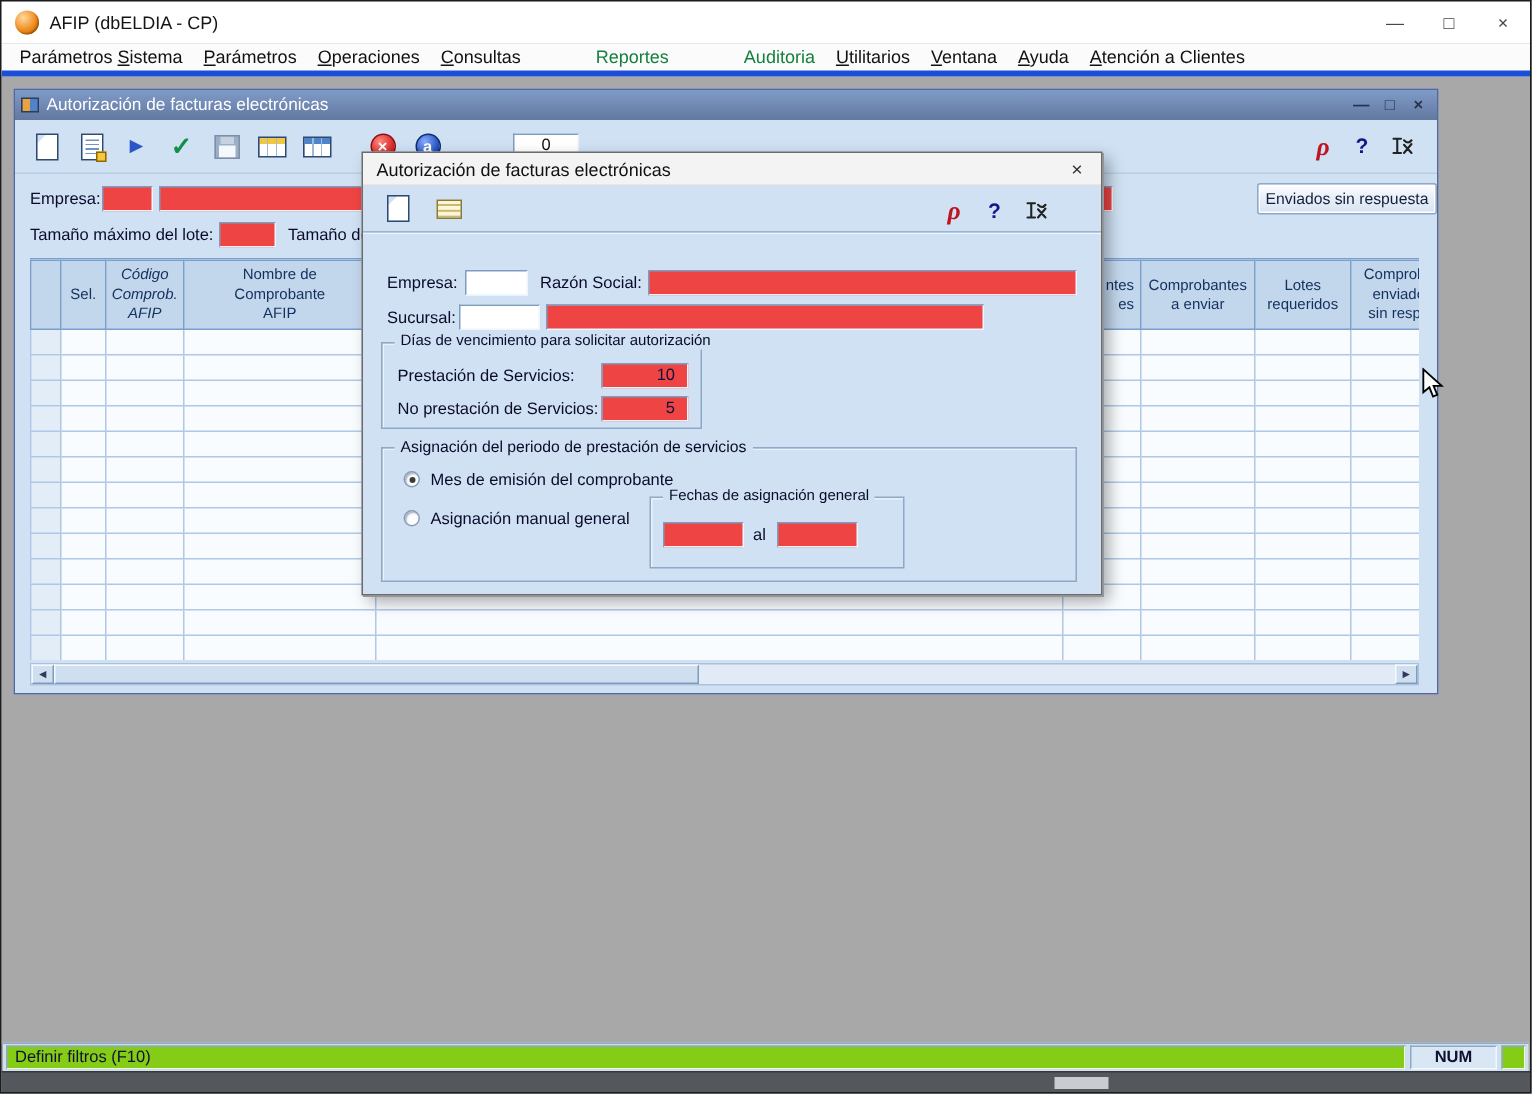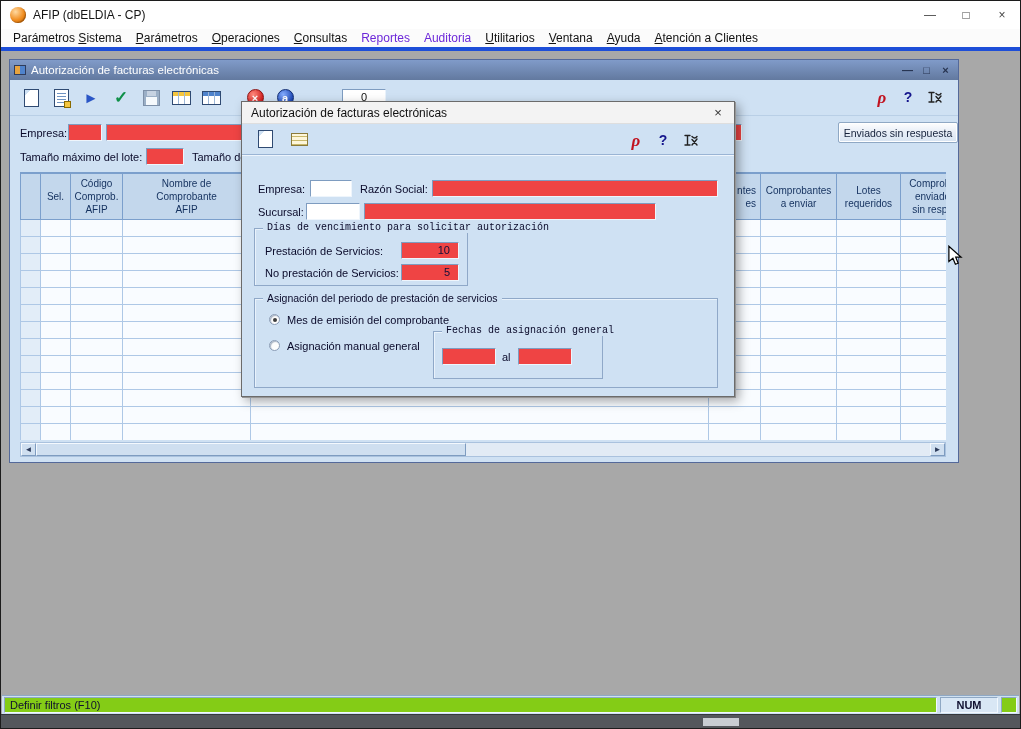--- a/index.html
+++ b/index.html
@@ -15,21 +15,21 @@
   .app-icon { width:16px; height:16px; margin-left:9px; border-radius:50%;
     background: radial-gradient(circle at 35% 30%, #ffd9a0, #f08c1e 55%, #c96a08);
     box-shadow: inset -1px -1px 1px rgba(120,60,0,.6); }
   .app-title { margin-left:7px; font-size:12px; color:#151515; }
   .capbtns { margin-left:auto; display:flex; height:100%; }
   .capbtn { width:36px; height:100%; display:flex; align-items:center; justify-content:center; font-size:12px; color:#474747; }
   
   .menubar { position:absolute; left:0; top:28px; right:0; height:22px; background:#fbfbfb;
     border-bottom:4px solid #1d4ed8; display:flex; align-items:center; padding-left:5px; font-size:12px; }
   .menu-item { padding:2px 7px 3px; color:#121212; white-space:nowrap; }
-  .menu-item.disabled { color:#6d28d9; }
+  .menu-item.disabled { color:#15803d;margin-left:36px; }
   .menu-item u { text-decoration:underline; }
   
   .mdi { position:absolute; left:0; top:51px; right:0; bottom:32px; background:#a8a8a8; overflow:hidden;padding-left:17px; }
   
   .child { position:absolute; left:8px; top:7px; width:950px; height:404px; background:#cfe1f3;
     border:1px solid #54699a; z-index:1; }
   .ctitle { position:absolute; left:0; top:0; right:0; height:20px;
     background:linear-gradient(180deg,#809bc9,#62799f); display:flex; align-items:center; padding:0 4px; }
   .cicon { width:12px; height:10px; border:1px solid #2f3c5c; background:linear-gradient(90deg,#e8a33d 50%, #4f83cc 50%); margin-right:5px; }
   .ctext { color:#ffffff; font-size:11.5px; }
@@ -103,21 +103,21 @@
     border-bottom:1px solid #dedede; display:flex; align-items:center; }
   .dtext { font-size:12px; color:#111; margin-left:9px; }
   .dclose { margin-left:auto; width:32px; height:100%; display:flex; align-items:center; justify-content:center; font-size:13px; color:#333; }
   .dtoolbar { position:absolute; left:0; top:22px; right:0; height:31px;
     border-bottom:1px solid #9ab4d4; box-shadow:0 1px 0 #eef5fd; display:flex; align-items:center; padding-left:10px; gap:8px; }
   .dtrio { position:absolute; right:34px; top:6px; display:flex; gap:7px; }
   .icon-archive { width:17px; height:13px; border:1px solid #8a7a3a; background:
     repeating-linear-gradient(#c9b86a 0 1px, transparent 1px 4px) 0 2px/100% 100%, #fdf6da; }
   .group { position:absolute; border:1px solid #8fa8c8; box-shadow: inset 1px 1px 0 #e9f2fb; }
   .legend { position:absolute; top:-7px; left:8px; background:#cfe1f3; padding:0 4px; font-size:10.5px; color:#0a0a2a; white-space:nowrap; }
-  .legend.small { font-size:10px;font-family:Liberation Mono, monospace; }
+  .legend.small { font-size:10px; }
   .radio { position:absolute; width:11px; height:11px; border-radius:50%; background:#fdfdfd;
     border:1px solid #8a9cb6; box-shadow: inset 1px 1px 1px rgba(100,120,150,.55); }
   .radio.sel::after { content:""; position:absolute; left:3px; top:3px; width:4px; height:4px; border-radius:50%; background:#3c3c3c; }
   .num { text-align:right; }
   
   .statusbar { position:absolute; left:1px; right:1px; bottom:14px; height:19px; background:#cfe0f0;
     border-top:1px solid #8fa8c4; display:flex; gap:3px; padding:1px 2px; }
   .sb-panel { border:1px solid; border-color:#8fa8c4 #f2f8fe #f2f8fe #8fa8c4; background:#84cc16;
     font-size:11px; color:#101030; display:flex; align-items:center; padding:0 5px; }
   .sb-msg { flex:1; }
@@ -227,21 +227,21 @@
       <span class="clabel" style="left:10px; top:91px;">Tamaño máximo del lote:</span>
       <span class="fld ro" style="left:136px; top:88px; width:38px;"></span>
       <span class="clabel" style="left:182px; top:91px;">Tamaño del</span>
 
       <div class="tablewrap">
         <table class="grid" id="grid" style="width: 944px;">
           <thead id="grid-head">
               <tr>
                 <th style="width: 20px;"></th>
                 <th style="width: 30px;">Sel.</th>
-                <th style="width: 52px;">Código
+                <th style="width: 52px; font-style: italic;">Código
 Comprob.
 AFIP</th>
                 <th style="width: 128px;">Nombre de
 Comprobante
 AFIP</th>
                 <th style="width: 458px;"></th>
                 <th style="width: 52px; text-align: right; padding-right: 4px;">ntes
 es</th>
                 <th style="width: 76px;">Comprobantes
 a enviar</th>

